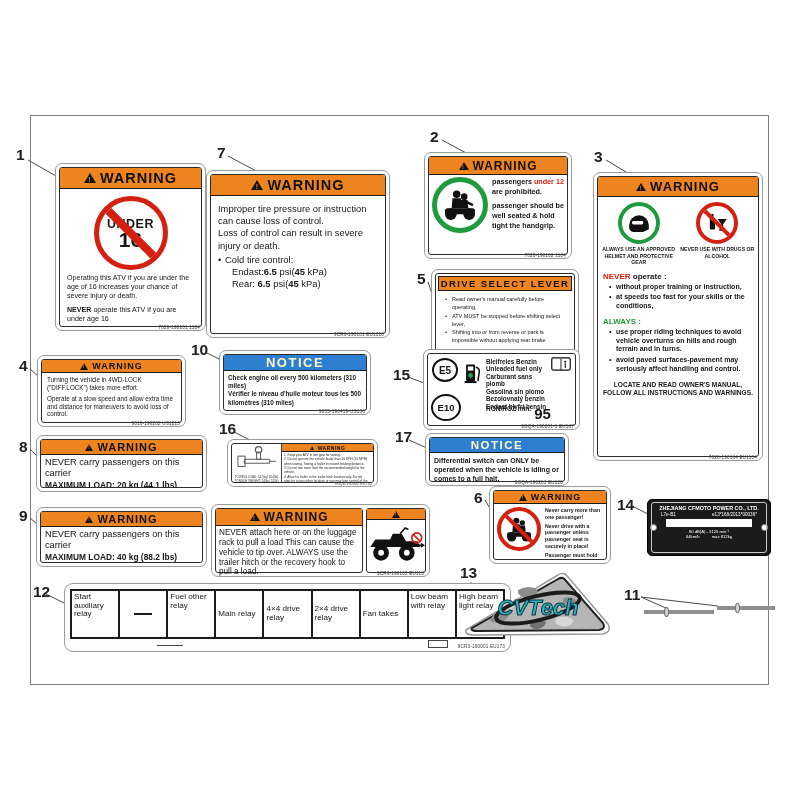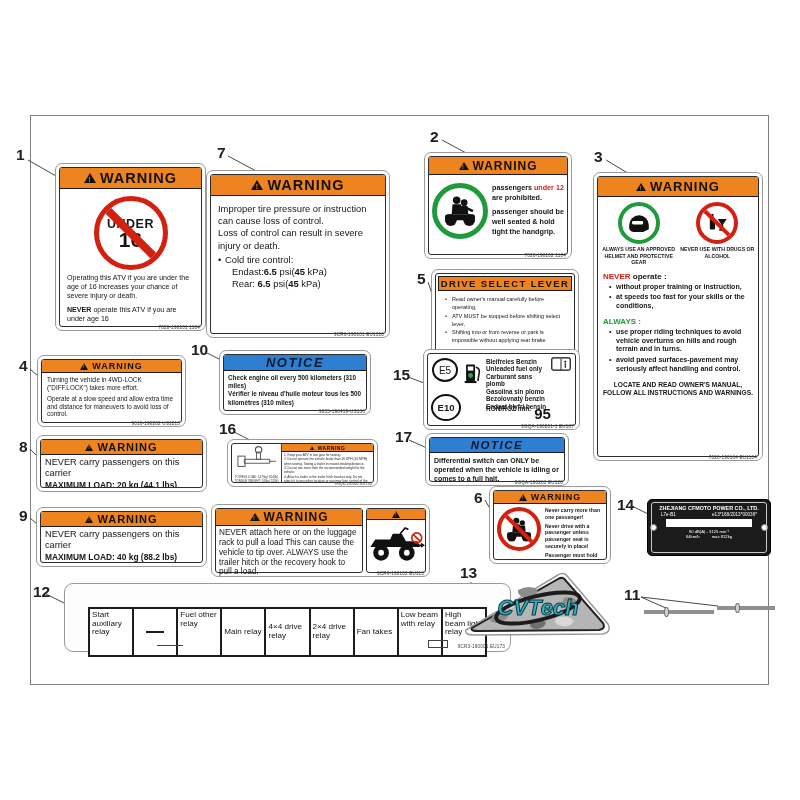--- a/index.html
+++ b/index.html
@@ -7,21 +7,21 @@
   #canvas{position:relative;width:800px;height:800px;background:#ffffff;overflow:hidden}
   .frame{position:absolute;left:30px;top:115px;width:739px;height:570px;border:1px solid #7d7d7d}
   .overlay{position:absolute;left:0;top:0;pointer-events:none}
   .callout{position:absolute;font-size:15.5px;font-weight:bold;color:#20201e}
   
   .sticker{position:absolute;background:#fdfdfd;border:1px solid #9a9a9a;border-radius:7px;padding:3px}
   .inner{position:relative;width:100%;height:100%;border:1.5px solid #2e2e2e;border-radius:3px;background:#fff;overflow:hidden}
   .code{position:absolute;right:5px;bottom:0px;font-size:4.6px;color:#3c3c3c;letter-spacing:.2px;z-index:3}
   
   .hdr{display:flex;align-items:center;justify-content:center;gap:4px;background:var(--orange);border-bottom:1px solid #1a1a1a;color:#101010;font-weight:bold;letter-spacing:1px}
-  .hdr.blue{background:var(--blue);color:#0f172a;font-style:italic;letter-spacing:1.5px}
+  .hdr.blue{background:var(--blue);color:#fef9c3;letter-spacing:1.5px}
   
   .tri{position:relative;width:0;height:0;border-left:6px solid transparent;border-right:6px solid transparent;border-bottom:10.5px solid #131313}
   .tri:after{content:"!";position:absolute;left:50%;transform:translateX(-50%);top:2.6px;color:var(--orange);font-size:7px;font-weight:bold}
   .tri.md{border-left:5px solid transparent;border-right:5px solid transparent;border-bottom:8.5px solid #131313}
   .tri.md:after{font-size:5.5px;top:2px}
   .tri.sm{border-left:4px solid transparent;border-right:4px solid transparent;border-bottom:7px solid #131313}
   .tri.sm:after{font-size:4.5px;top:1.6px}
   .tri.xs{border-left:2.6px solid transparent;border-right:2.6px solid transparent;border-bottom:4.6px solid #131313}
   .tri.xs:after{font-size:3px;top:1px}
   
@@ -125,21 +125,21 @@
     </div>
     <div class="code">9CR6-190101  EU1310</div>
   </div>
 
   <div class="sticker" style="left:424px;top:152px;width:148px;height:107px">
     <div class="inner">
       <div class="hdr" style="height:18px;font-size:12px">
         <span class="tri md"></span>
         <span>WARNING</span>
       </div>
-      <div style="display:flex;padding:8px 3px;gap:4px">
+      <div style="display:flex;padding:2px 3px;gap:4px">
         <div class="ring" style="width:56px;height:56px;border:5px solid var(--green)">
           <svg viewBox="0 0 48 40" width="40" height="34">
             <circle cx="13" cy="31" r="7" fill="#111"></circle>
               <circle cx="35" cy="31" r="7" fill="#111"></circle>
             <rect x="6" y="24" width="36" height="7" rx="3" fill="#111"></rect>
             <circle cx="20" cy="7" r="4.5" fill="#111"></circle>
               <path d="M15,12 L25,12 L27,24 L14,24 Z" fill="#111"></path>
             <circle cx="29" cy="10" r="4" fill="#111"></circle>
               <path d="M25,14 L33,14 L34,24 L24,24 Z" fill="#111"></path>
             <rect x="32" y="15" width="9" height="3" transform="rotate(25 32 15)" fill="#111"></rect>
@@ -208,21 +208,21 @@
       <div style="margin:4px 5px 0 9px;font-size:5.5px;line-height:1.5">
         <div class="li">Read owner's manual carefully before operating,</div>
         <div class="li">ATV MUST be stopped before shifting select lever,</div>
         <div class="li">Shifting into or from reverse or park is impossible without applying rear brake</div>
       </div>
     </div>
   </div>
 
   <div class="sticker" style="left:423px;top:349px;width:157px;height:81px">
     <div class="inner">
-      <div class="ring" style="position:absolute;left:4px;top:4px;width:26px;height:24px;border:2px solid #111;font-size:10px;font-weight:normal">
+      <div class="ring" style="position:absolute;left:4px;top:4px;width:26px;height:24px;border:2px solid #111;font-size:10px;font-weight:bold">
           <span>E5</span>
         </div>
       <div class="ring" style="position:absolute;left:3px;top:40px;width:30px;height:27px;border:2px solid #111;font-size:9.5px;font-weight:bold">
           <span>E10</span>
         </div>
       <svg style="position:absolute;left:36px;top:6px" viewBox="0 0 26 34" width="18" height="24">
         <rect x="3" y="6" width="13" height="24" rx="1.5" fill="#111"></rect>
           <rect x="5.5" y="9" width="8" height="6" fill="#fff"></rect>
         <circle cx="9.5" cy="22" r="3.5" fill="#2aa05a"></circle>
         <path d="M17,10 q6,1 5,8 l-2,12" stroke="#111" stroke-width="2.2" fill="none"></path>
@@ -404,21 +404,21 @@
       </div>
       <div style="width:86px;height:8px;background:#fff;margin:2px auto"></div>
       <div style="font-size:4.2px">90 dB(A) - 3125 min⁻¹</div>
       <div style="display:flex;justify-content:center;gap:12px;font-size:4.2px">
         <span>64km/h</span>
         <span>max 812kg</span>
       </div>
     </div>
   </div>
 
-  <div class="sticker" style="left:64px;top:583px;width:447px;height:69px;border-radius:9px;padding:23px">
+  <div class="sticker" style="left:64px;top:583px;width:447px;height:69px;border-radius:9px;padding:5px">
     <div style="border:2px solid #1c1c1c;height:50px;display:flex;background:#fff">
       <div class="rcell">Start auxiliary relay</div>
       <div class="rcell" style="display:flex;align-items:center;justify-content:center">
           <span style="display:block;width:18px;height:2px;background:#1c1c1c"></span>
         </div>
       <div class="rcell">Fuel other relay</div>
       <div class="rcell" style="display:flex;align-items:center">Main relay</div>
       <div class="rcell" style="display:flex;align-items:center">4×4 drive relay</div>
       <div class="rcell" style="display:flex;align-items:center">2×4 drive relay</div>
       <div class="rcell" style="display:flex;align-items:center">Fan takes</div>

